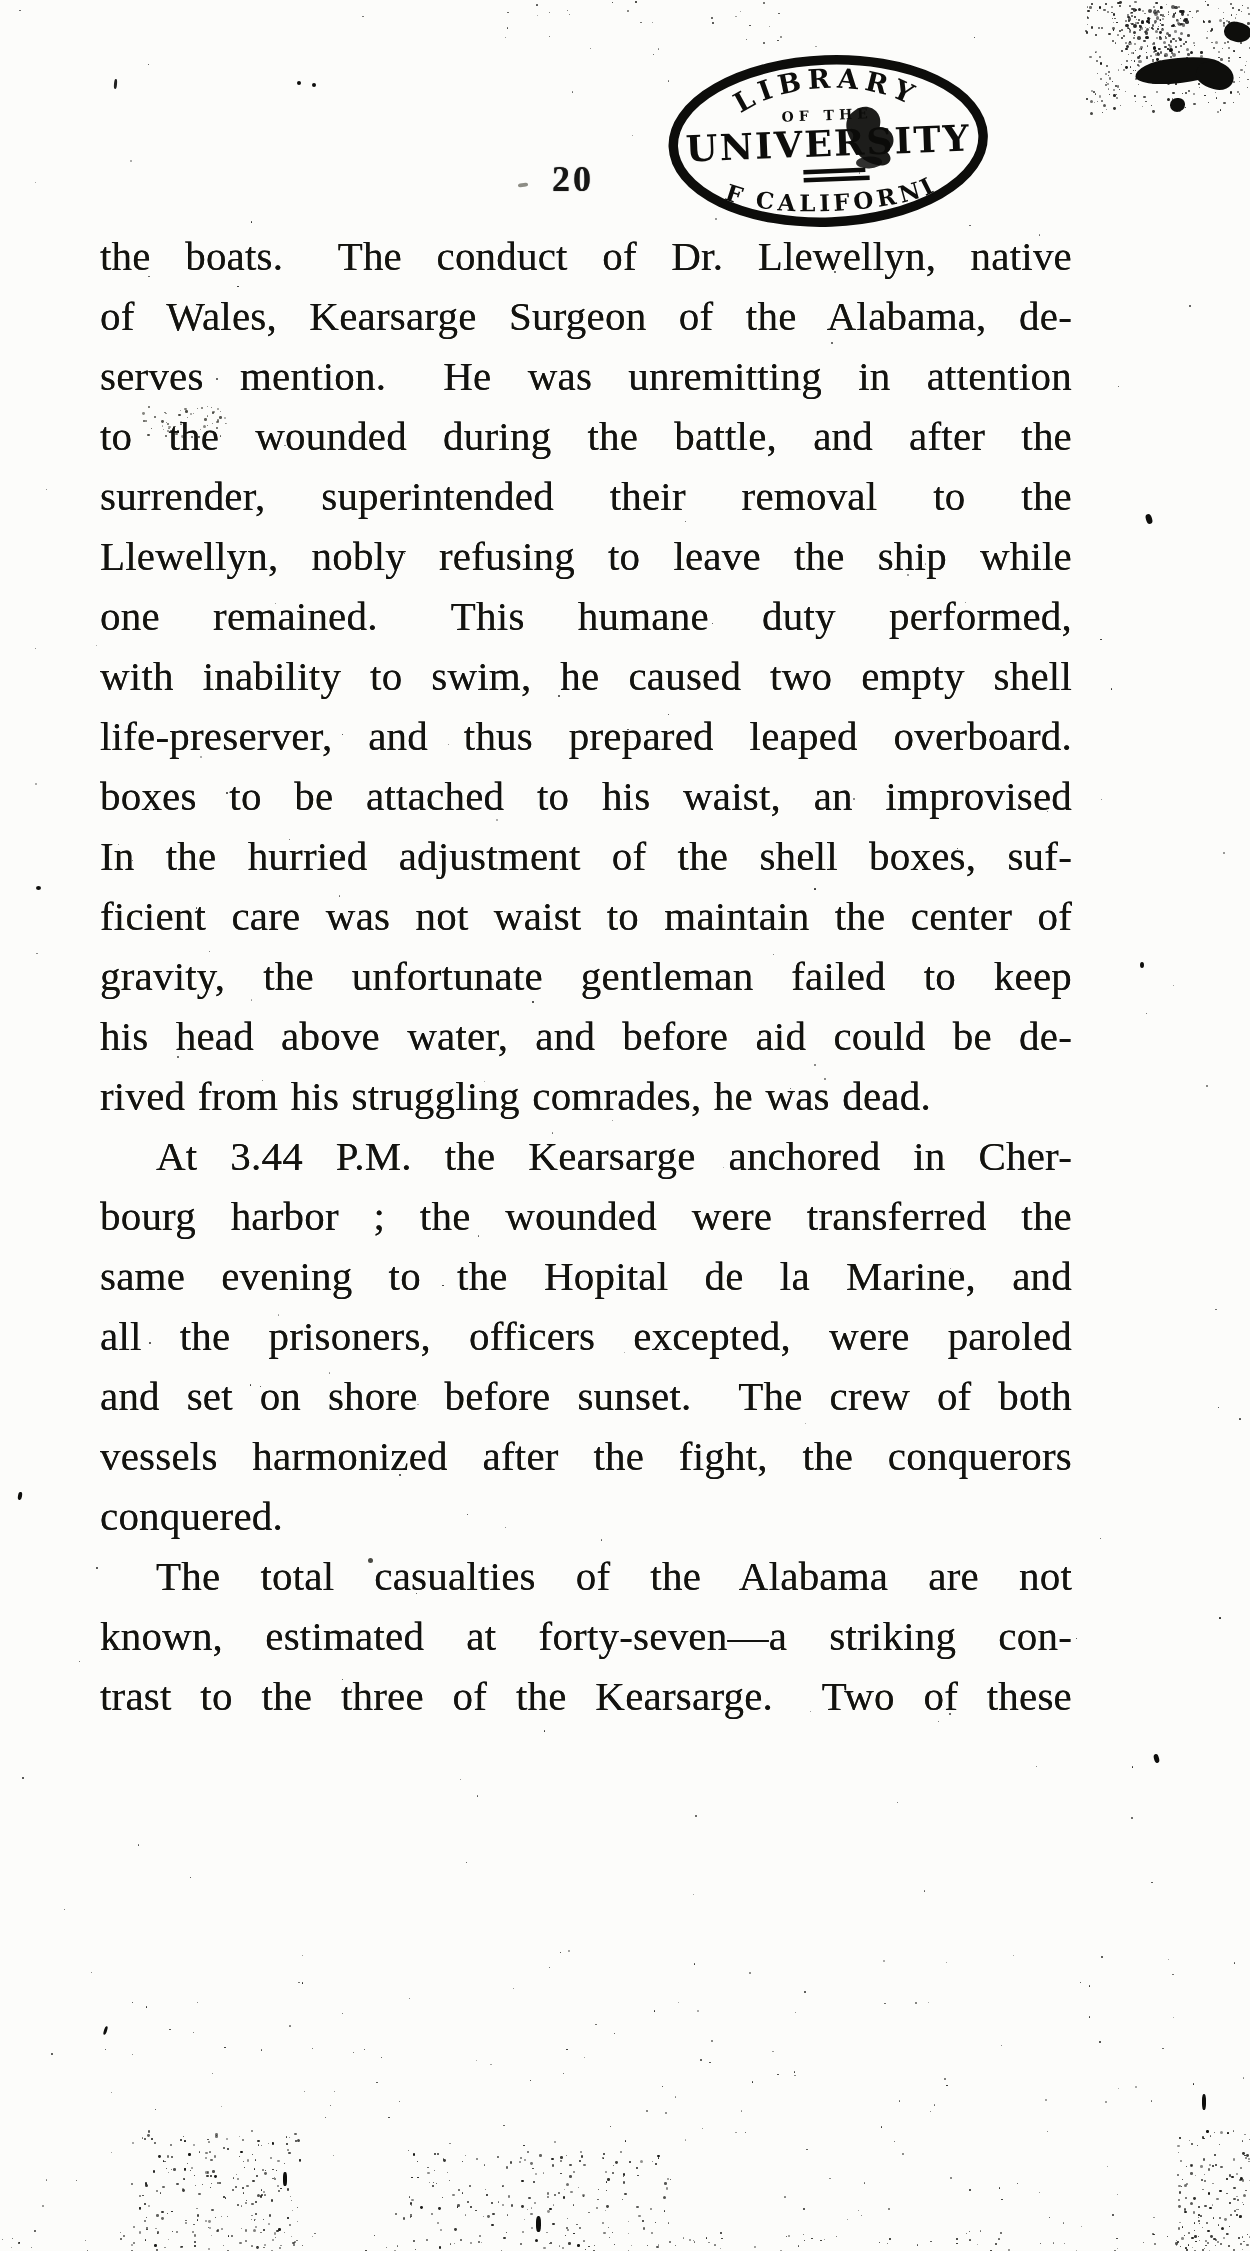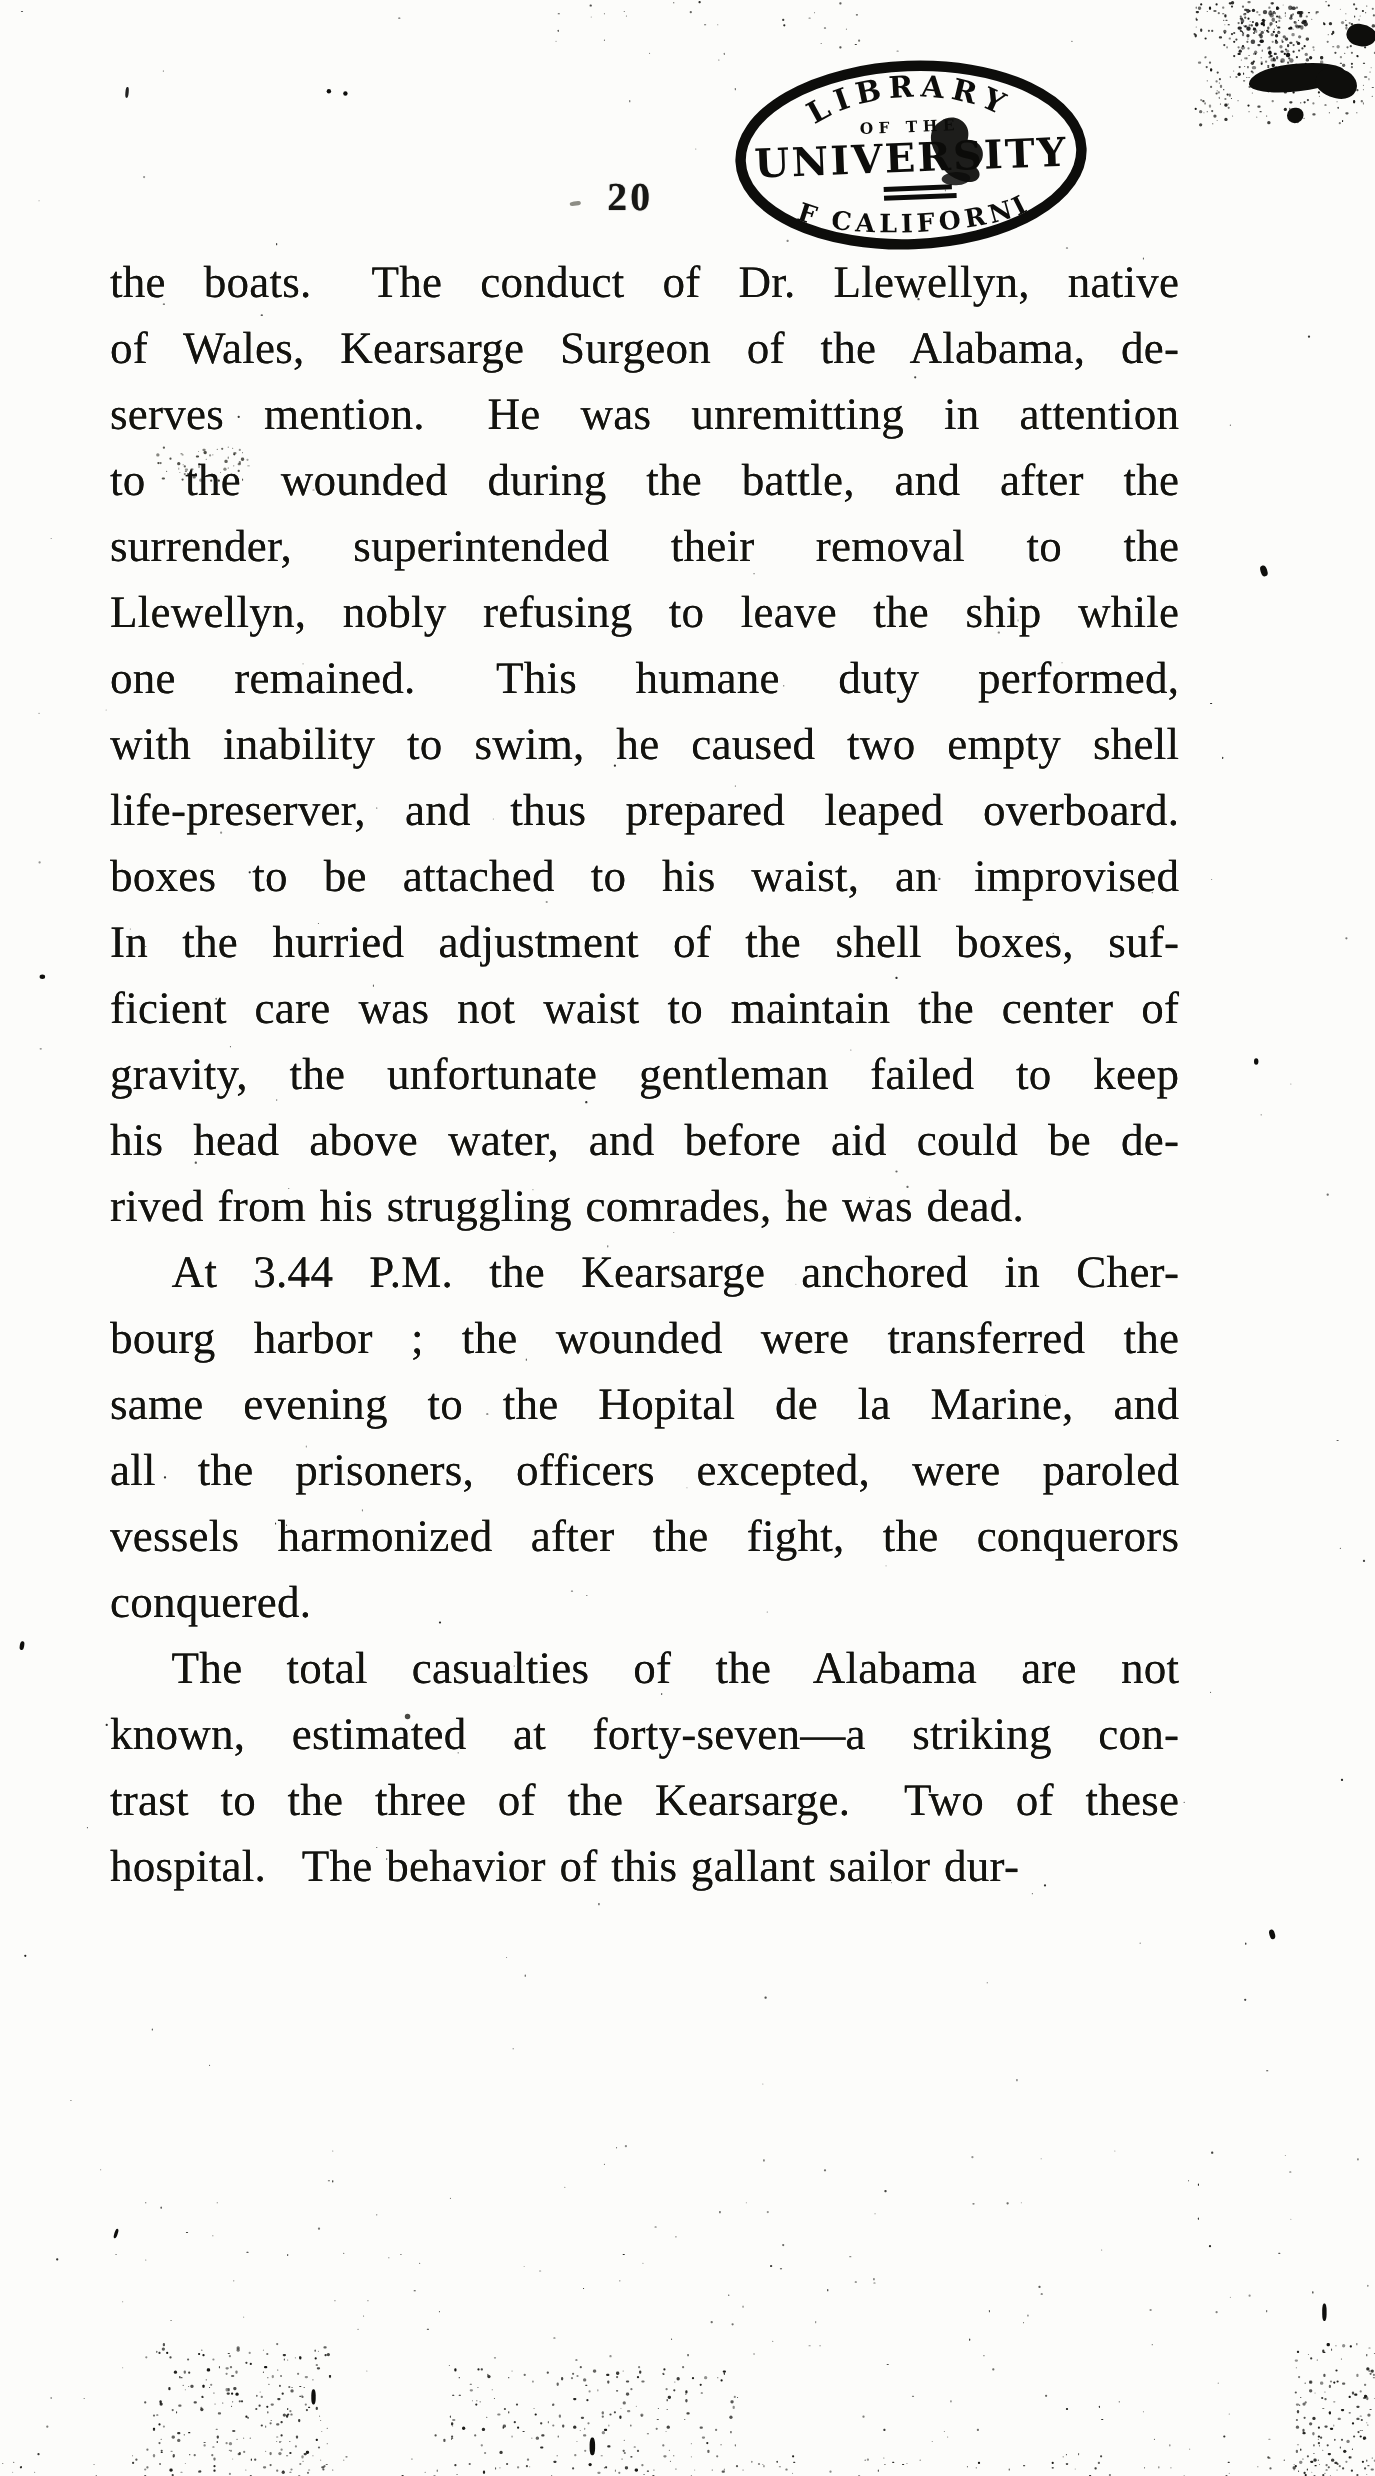--- a/index.html
+++ b/index.html
@@ -1594,21 +1594,21 @@
       <div class="text-line">boxes to be attached to his waist, an improvised</div>
       <div class="text-line">In the hurried adjustment of the shell boxes, suf-</div>
       <div class="text-line">ficient care was not waist to maintain the center of</div>
       <div class="text-line">gravity, the unfortunate gentleman failed to keep</div>
       <div class="text-line">his head above water, and before aid could be de-</div>
       <div class="text-line par-last">rived from his struggling comrades, he was dead.</div>
       <div class="text-line indent">At 3.44 P.M. the Kearsarge anchored in Cher-</div>
       <div class="text-line">bourg harbor ; the wounded were transferred the</div>
       <div class="text-line">same evening to the Hopital de la Marine, and</div>
       <div class="text-line">all the prisoners, officers excepted, were paroled</div>
+      <div class="text-line">and set on shore before sunset.  The crew of both</div>
       <div class="text-line">vessels harmonized after the fight, the conquerors</div>
       <div class="text-line par-last">conquered.</div>
       <div class="text-line indent">The total casualties of the Alabama are not</div>
       <div class="text-line">known, estimated at forty-seven—a striking con-</div>
       <div class="text-line">trast to the three of the Kearsarge.  Two of these</div>
-      <div class="text-line par-last">hospital.  The behavior of this gallant sailor dur-</div>
     </div>
 
 </div>
 
 </body></html>

